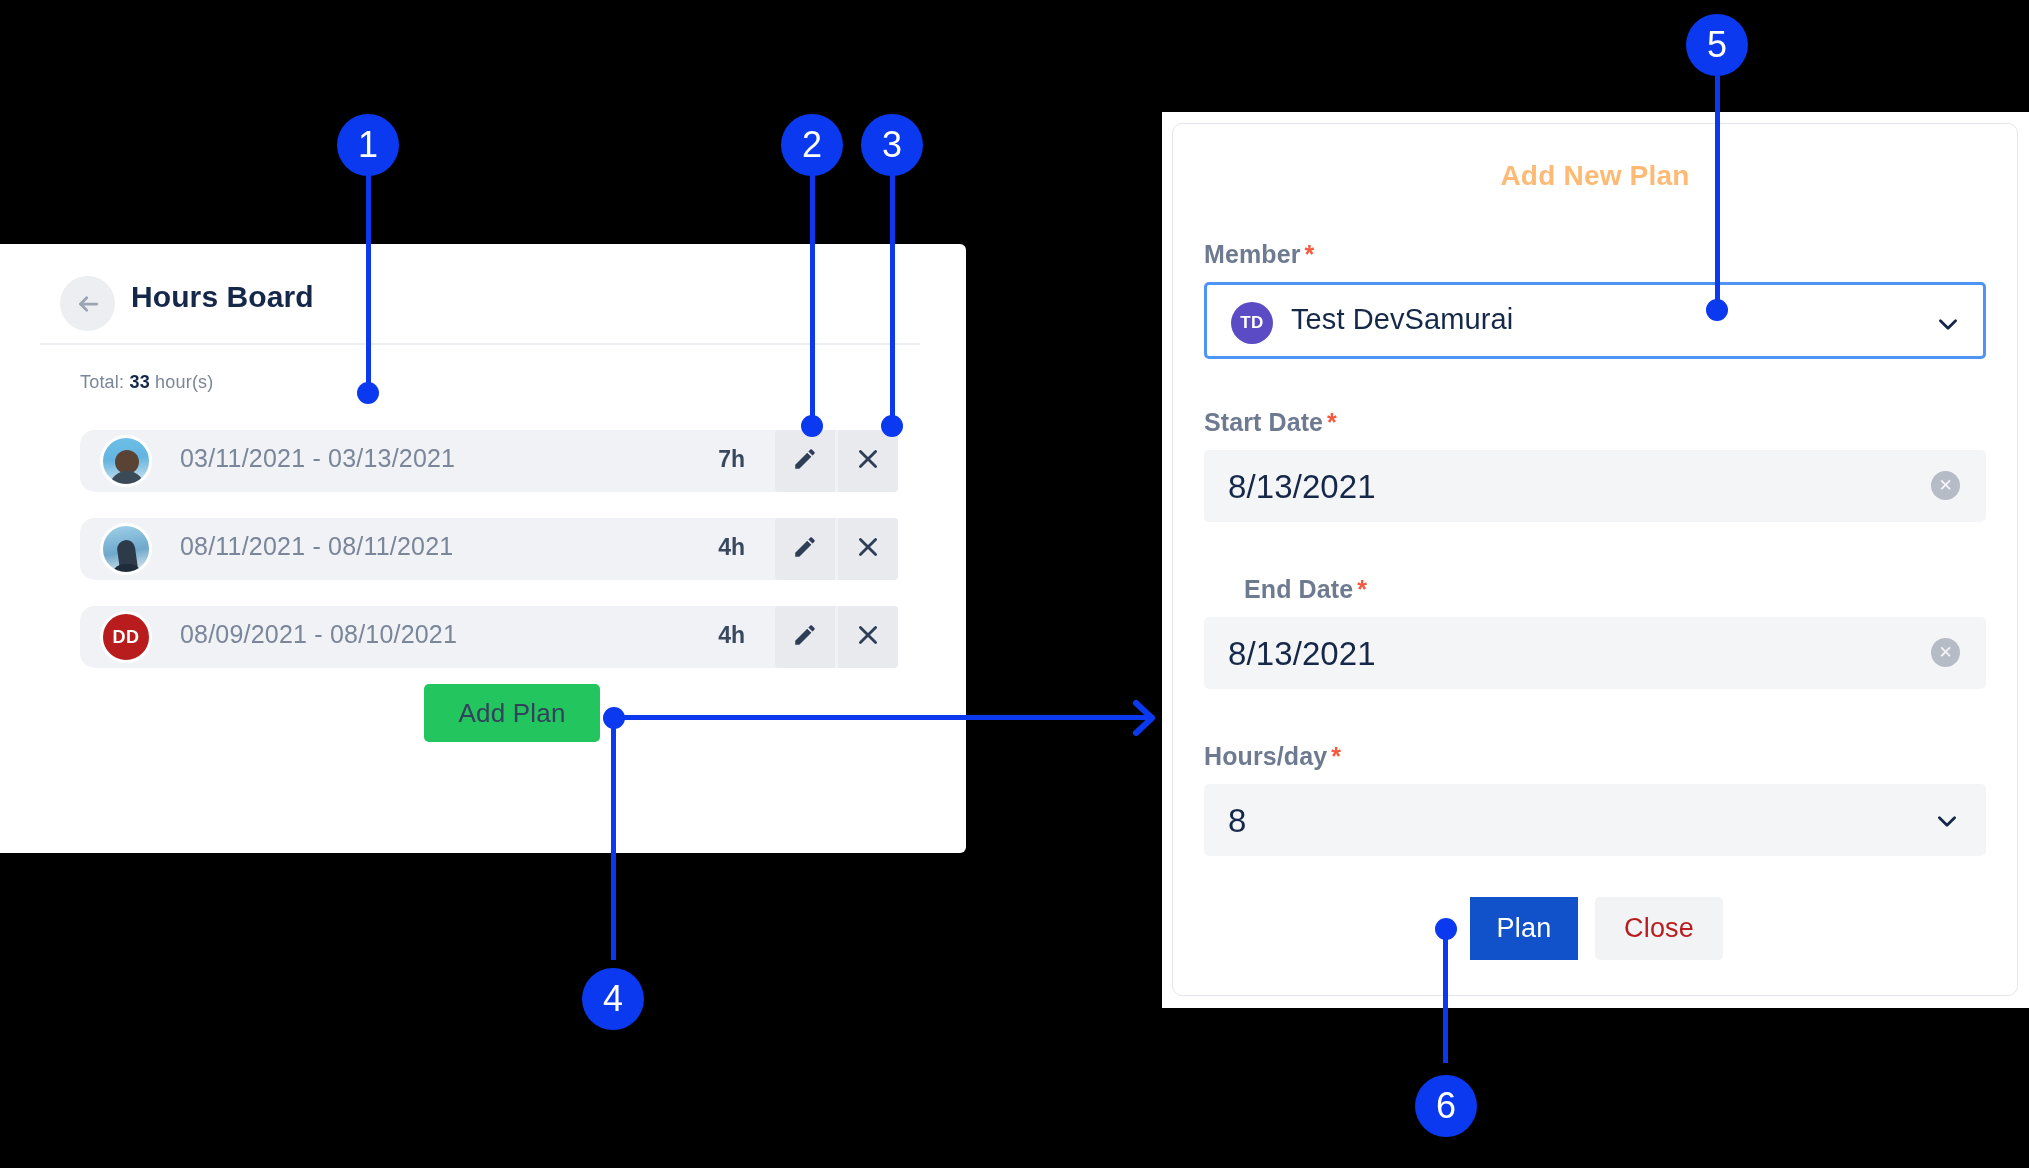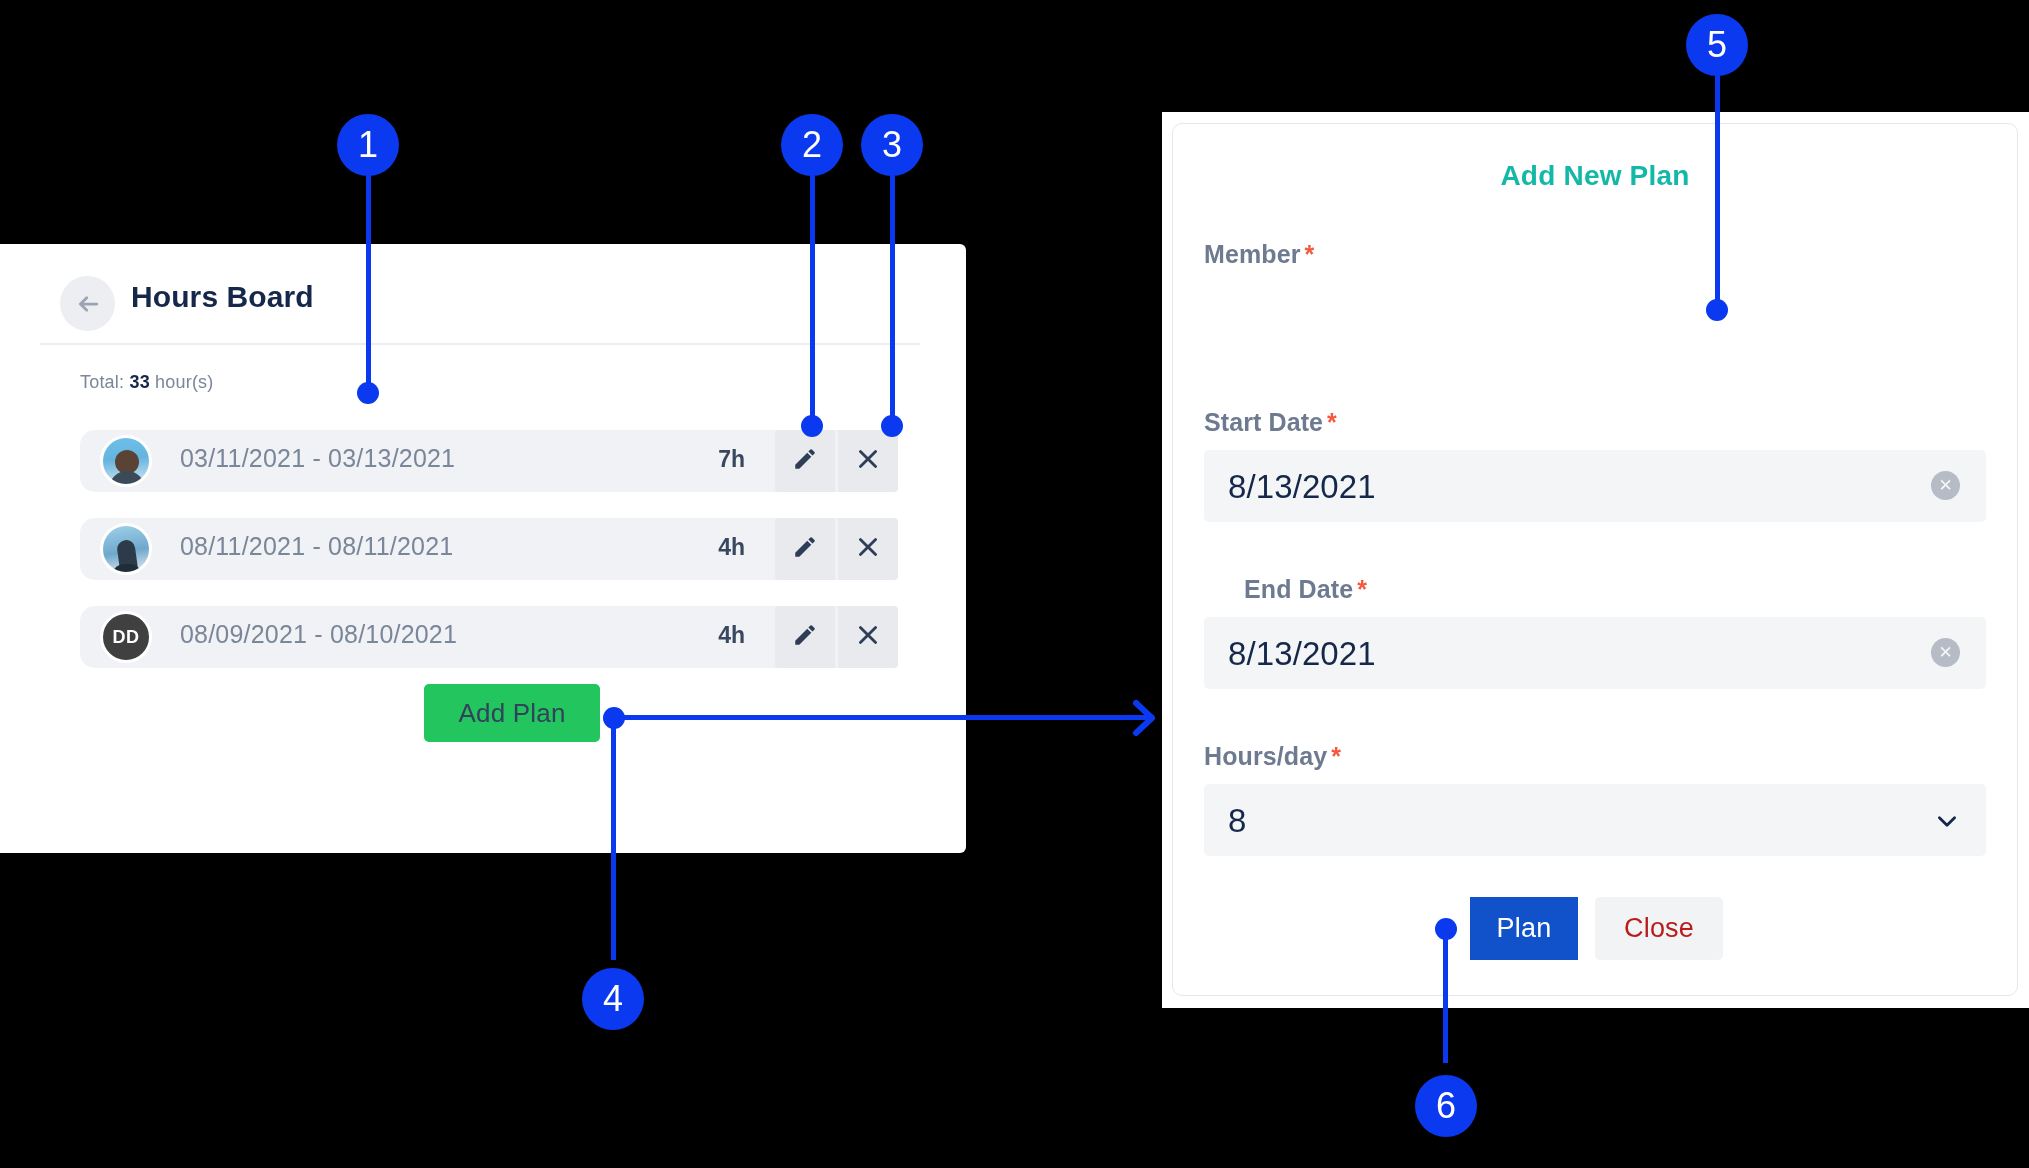--- a/index.html
+++ b/index.html
@@ -57,21 +57,21 @@
   }
   .av-photo2{background:linear-gradient(170deg,#9fd2ea 0%,#6fa8cc 55%,#e8eef2 100%);}
   .av-photo2::before{
     content:"";position:absolute;left:15px;top:14px;width:18px;height:30px;
     border-radius:9px 9px 3px 3px;background:#2c3a4a;transform:rotate(-8deg);
   }
   .av-photo2::after{
     content:"";position:absolute;left:8px;top:38px;width:32px;height:20px;
     border-radius:14px 14px 2px 2px;background:#1f2c3a;
   }
-  .av-dd{background:#404040;}
+  .av-dd{background:#b91c1c;}
   .plan-row .range{
     position:absolute;left:100px;top:14px;font-size:25px;color:#7a8699;
     letter-spacing:.2px;white-space:nowrap;
   }
   .plan-row .hours{
     position:absolute;right:153px;top:16px;font-size:23px;font-weight:700;
     color:#39485f;
   }
   .plan-row .act{
     position:absolute;top:0;width:60px;height:62px;
@@ -91,21 +91,21 @@
     position:absolute;left:1162px;top:112px;width:867px;height:896px;
     background:#ffffff;
   }
   #dialog-card{
     position:absolute;left:1172px;top:123px;width:846px;height:873px;
     background:#ffffff;border:1px solid #e4e7ec;border-radius:10px;
     box-sizing:border-box;
   }
   #dialog-title{
     position:absolute;left:1172px;top:160px;width:846px;text-align:center;
-    font-size:28px;font-weight:700;color:#14b8a6;letter-spacing:.2px;
+    font-size:28px;font-weight:700;color:#fdba74;letter-spacing:.2px;
   }
   .fl{position:absolute;left:1204px;font-size:25px;font-weight:700;color:#6d7a90;letter-spacing:.1px;}
   .fl .req{color:#f4593e;font-weight:700;margin-left:4px;}
   #lbl-member{top:240px;}
   #lbl-start{top:408px;}
   #lbl-end{top:575px;margin-left:40px;}
   #lbl-hours{top:742px;}
 
   #member-select{
     position:absolute;left:1204px;top:282px;width:782px;height:77px;
@@ -255,20 +255,29 @@
 
   <button id="add-plan-btn">Add Plan</button>
 
   <div id="dialog-outer"></div>
   <div id="dialog-card"></div>
   <div id="dialog-title">Add New Plan</div>
 
   <div class="fl" id="lbl-member">
     <span>Member</span><span class="req">*</span>
   </div>
+  <div id="member-select">
+    <div id="member-avatar">TD</div>
+    <div id="member-name">Test DevSamurai</div>
+    <span class="chev" id="member-chev">
+      <svg width="26" height="26" viewBox="0 0 24 24" fill="none" stroke="#16284a" stroke-width="2.6" stroke-linecap="round" stroke-linejoin="round">
+        <polyline points="5,9 12,16 19,9"></polyline>
+      </svg>
+    </span>
+  </div>
 
   <div class="fl" id="lbl-start">
     <span>Start Date</span><span class="req">*</span>
   </div>
   <div class="field-box" id="start-field">
     <div class="val">8/13/2021</div>
     <div class="clear-icon">✕</div>
   </div>
 
   <div class="fl" id="lbl-end">

